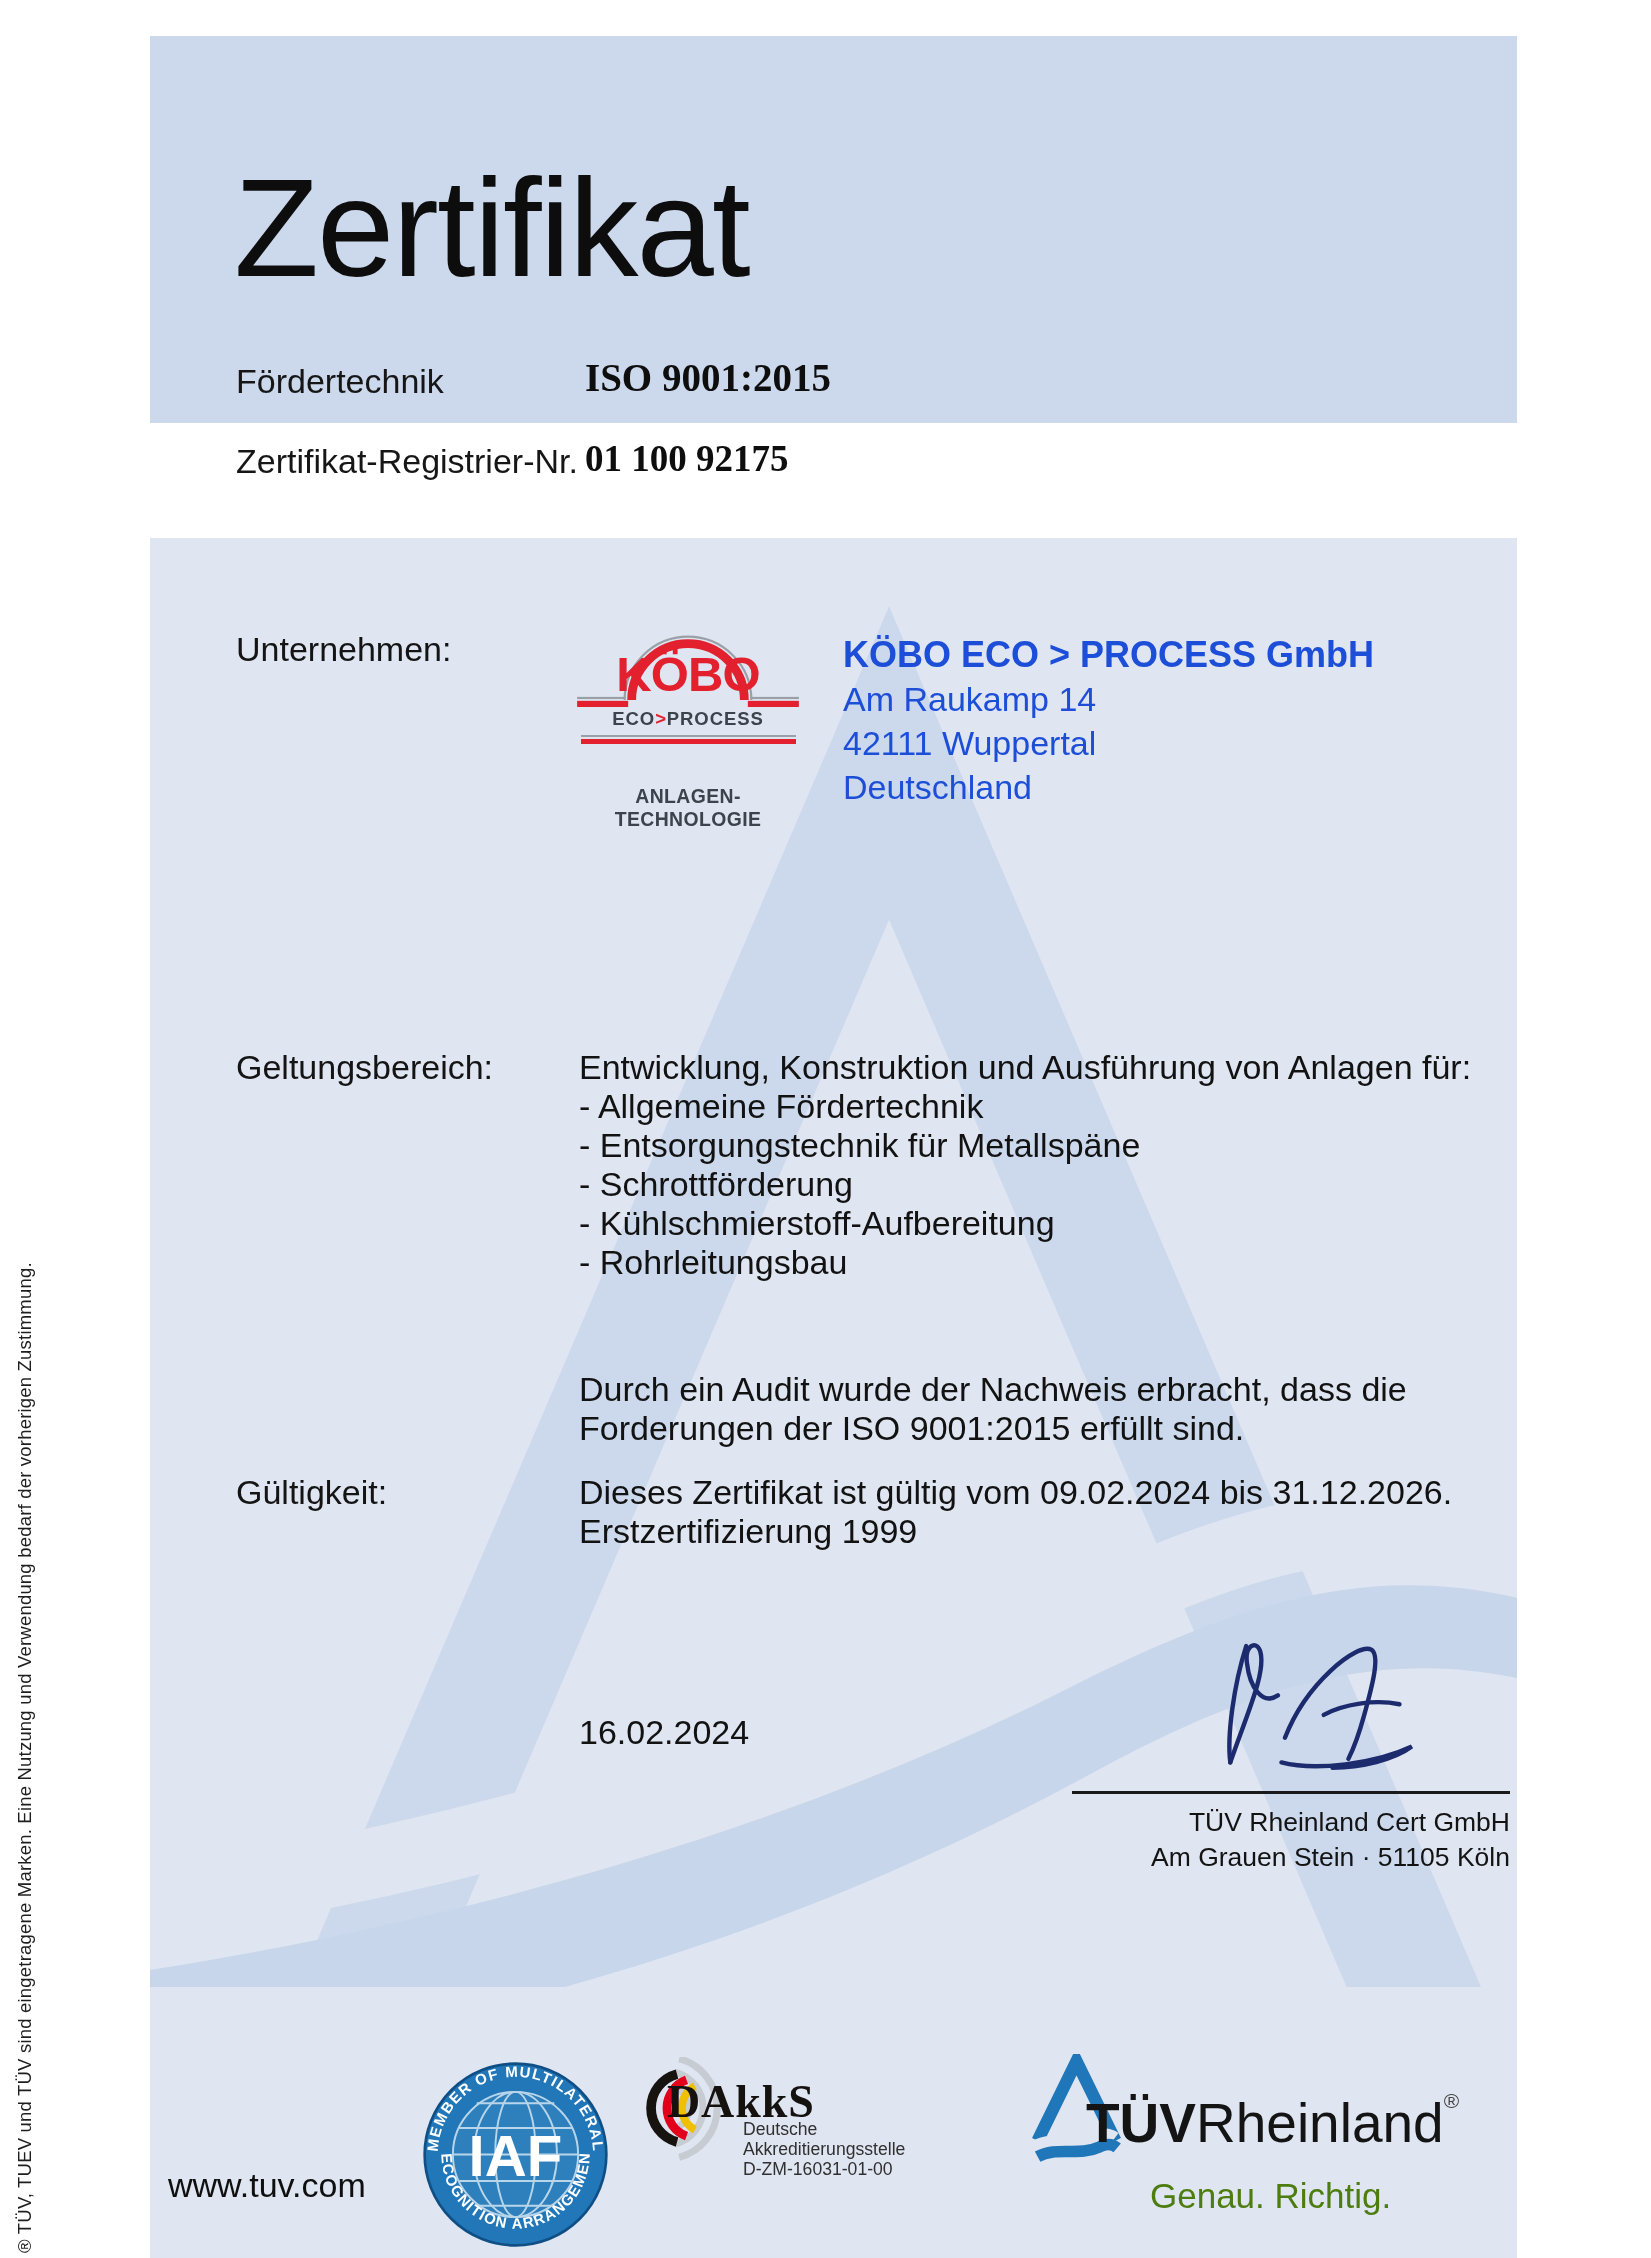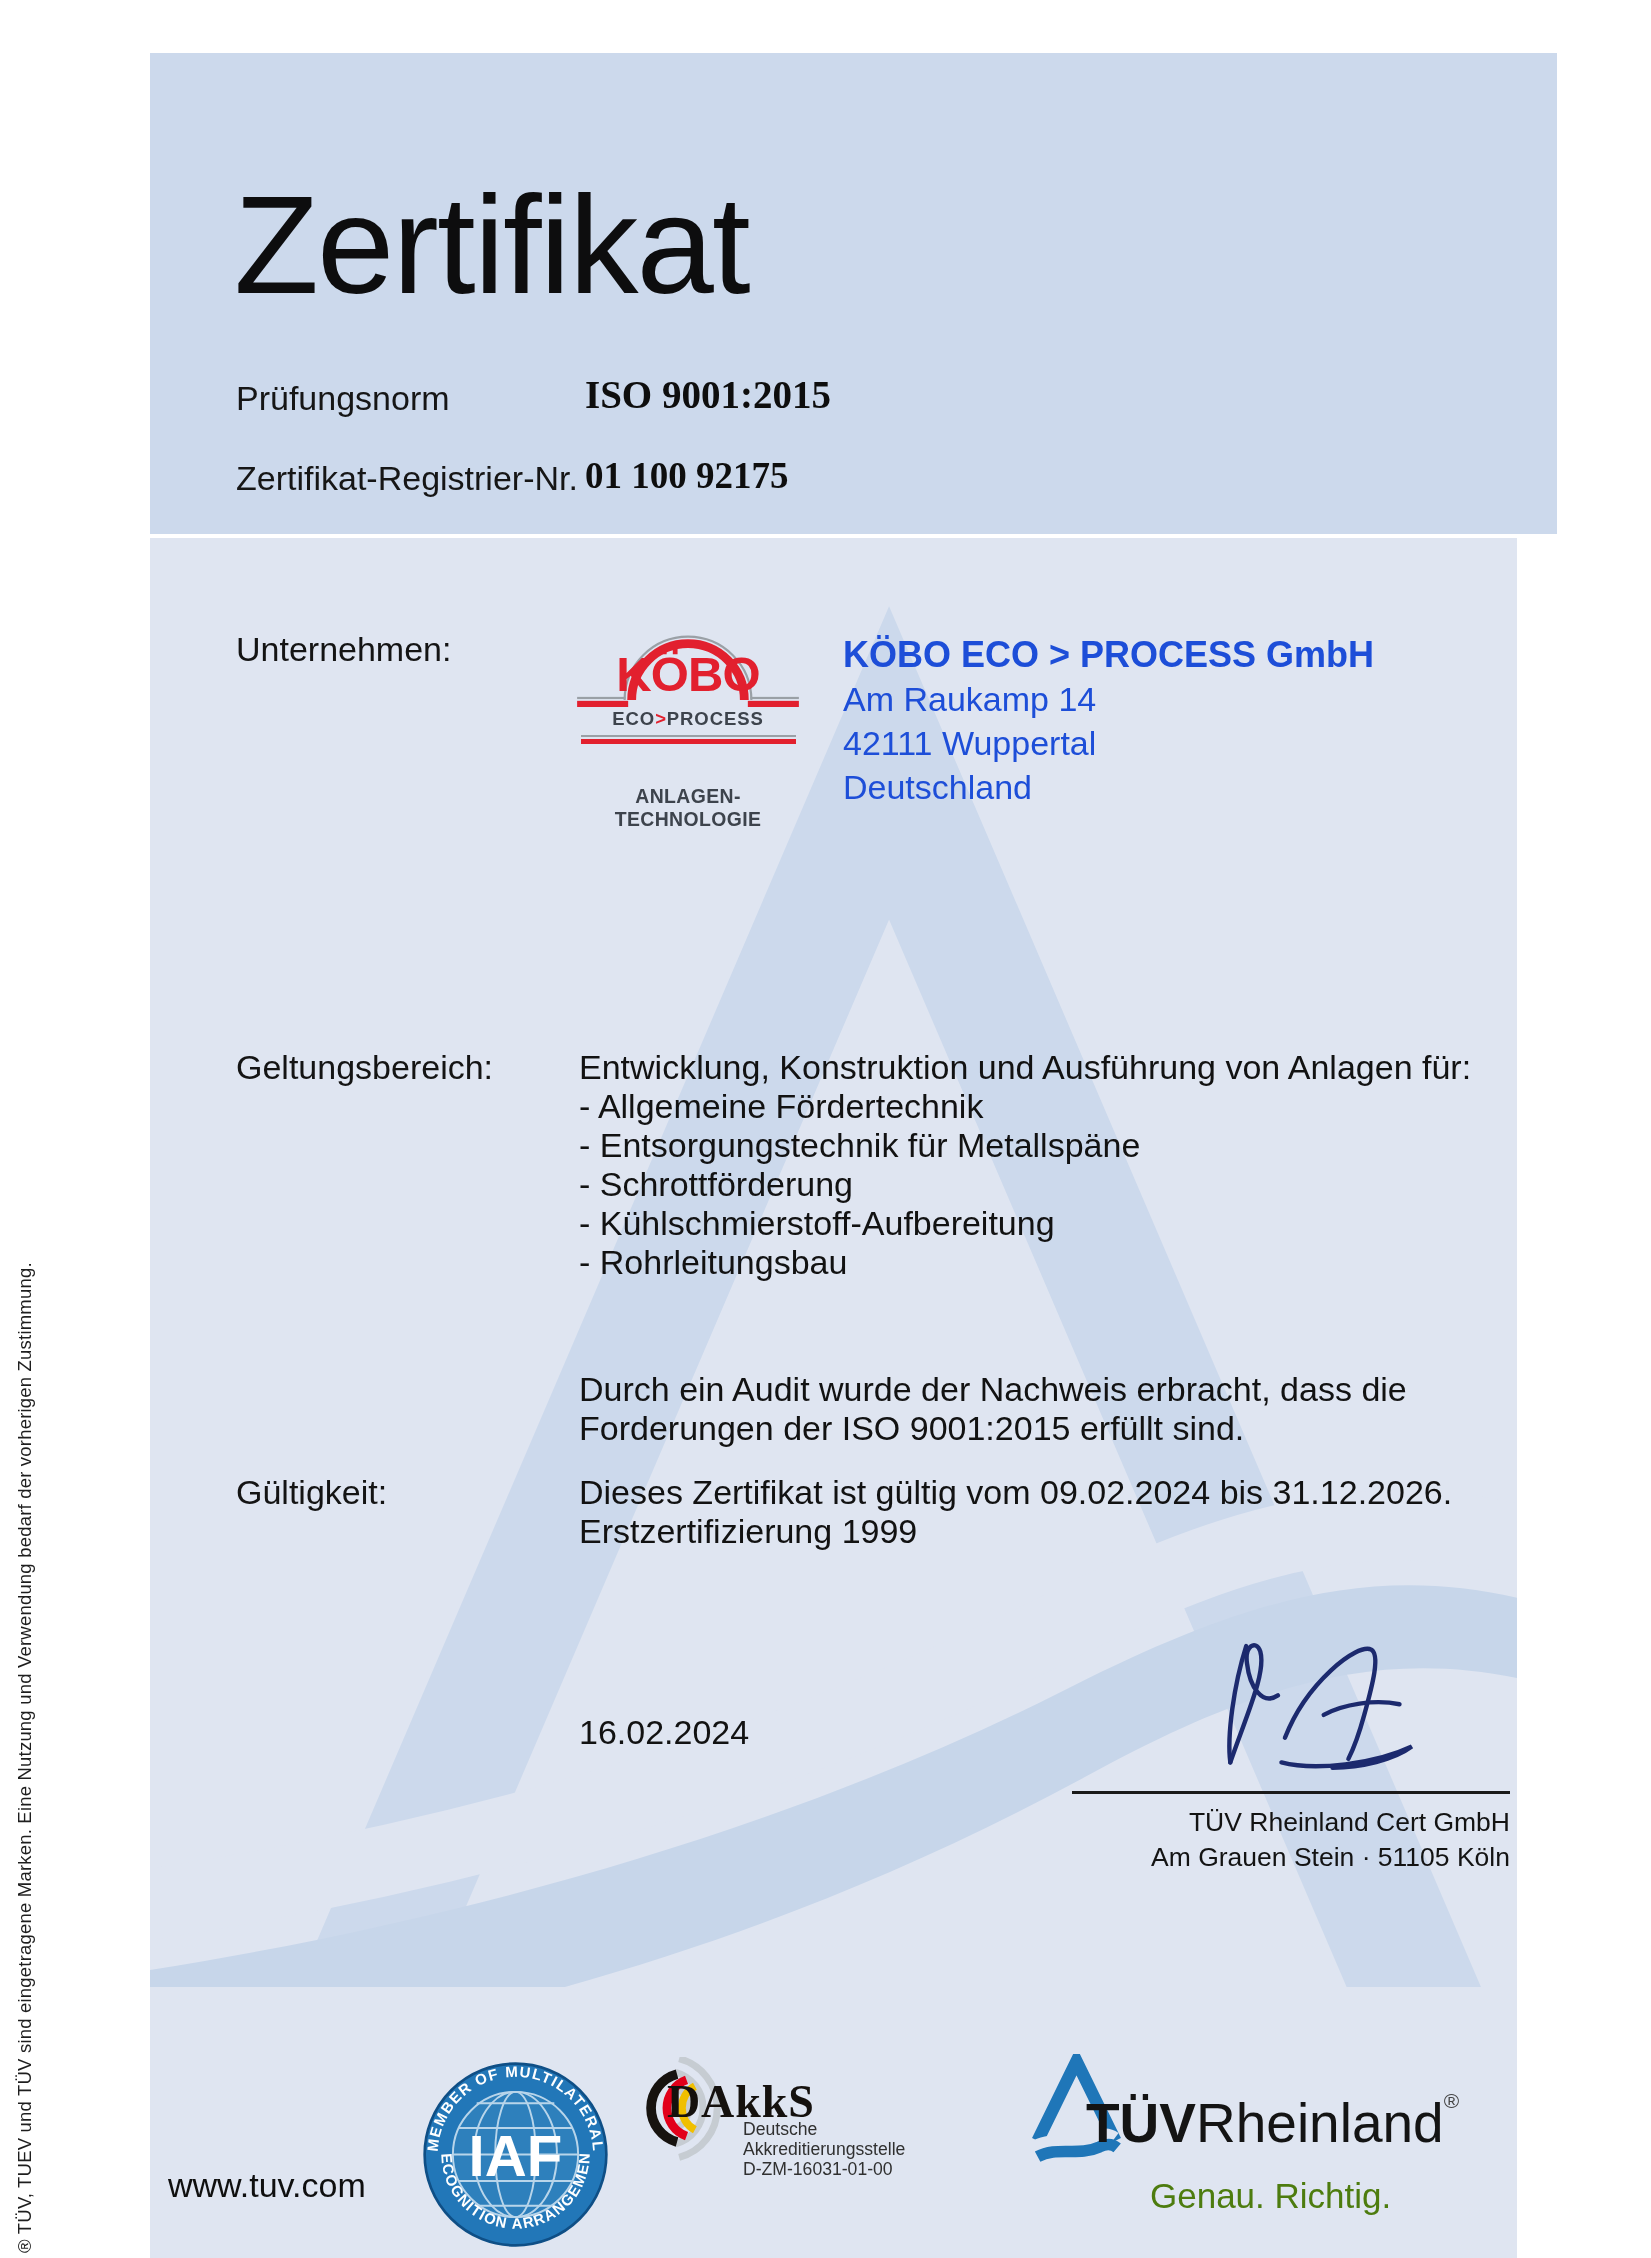--- a/index.html
+++ b/index.html
@@ -3,21 +3,21 @@
 <meta charset="utf-8">
 <style>
   html,body{margin:0;padding:0;background:#fff;}
   .page{position:relative;width:1652px;height:2258px;background:#ffffff;overflow:hidden;
         font-family:"Liberation Sans", sans-serif;color:#121212;}
   .abs{position:absolute;}
   
   .side-note{position:absolute;left:14px;top:2253px;width:1067px;font-size:18.5px;color:#1e1e1e;
              transform:rotate(-90deg);transform-origin:0 0;white-space:nowrap;letter-spacing:0.2px;}
   
-  .band{position:absolute;left:150px;top:53px;width:1367px;height:481px;background:#ccd9ec;padding-left:40px;}
+  .band{position:absolute;left:150px;top:36px;width:1367px;height:387px;background:#ccd9ec;}
   .title{position:absolute;left:84px;top:119px;font-size:139px;line-height:1.05;font-weight:400;
          letter-spacing:-1.8px;color:#0d0d0e;}
   .h-label{position:absolute;font-size:34px;color:#161616;}
   .h-value{position:absolute;font-weight:700;color:#0e0e0e;font-family:Liberation Serif, serif;}
   
   .panel{position:absolute;left:150px;top:538px;width:1367px;height:1822px;background:#dfe5f1;overflow:hidden;}
   .wm{position:absolute;left:0;top:0;}
   .p-label{position:absolute;left:86px;font-size:34px;color:#141414;}
   .addr{position:absolute;left:693px;top:95px;font-size:34px;line-height:44px;color:#1d4ed8;}
   .addr .nm{font-size:36px;font-weight:700;}
@@ -51,21 +51,21 @@
 </style>
 </head>
 <body>
 
 <div class="page">
 
   <div class="side-note">® TÜV, TUEV und TÜV sind eingetragene Marken. Eine Nutzung und Verwendung bedarf der vorherigen Zustimmung.</div>
 
   <div class="band">
     <div class="title">Zertifikat</div>
-    <div class="h-label" style="left:86px;top:326px;">Prüfungsnorm</div>
+    <div class="h-label" style="left:86px;top:326px;">Fördertechnik</div>
     <div class="h-value" style="left:435px;top:319px;font-size:39px;">ISO 9001:2015</div>
     <div class="h-label" style="left:86px;top:406px;">Zertifikat-Registrier-Nr.</div>
     <div class="h-value" style="left:435px;top:401px;font-size:37px;">01 100 92175</div>
   </div>
 
   <div class="panel">
 
     <svg class="wm" width="1367" height="1449" viewBox="0 0 1550 1643">
       <path d="M 180 1790 L 838 255 L 1496 1790" fill="none" stroke="#ccd9ec" stroke-width="140" stroke-miterlimit="20"></path>
       <path d="M -40 1630 C 360 1570, 730 1460, 1030 1310 C 1250 1198, 1405 1152, 1610 1218 L 1610 1308 C 1420 1250, 1270 1290, 1060 1405 C 710 1595, 360 1690, -40 1748 Z" fill="#c7d6ea"></path>

